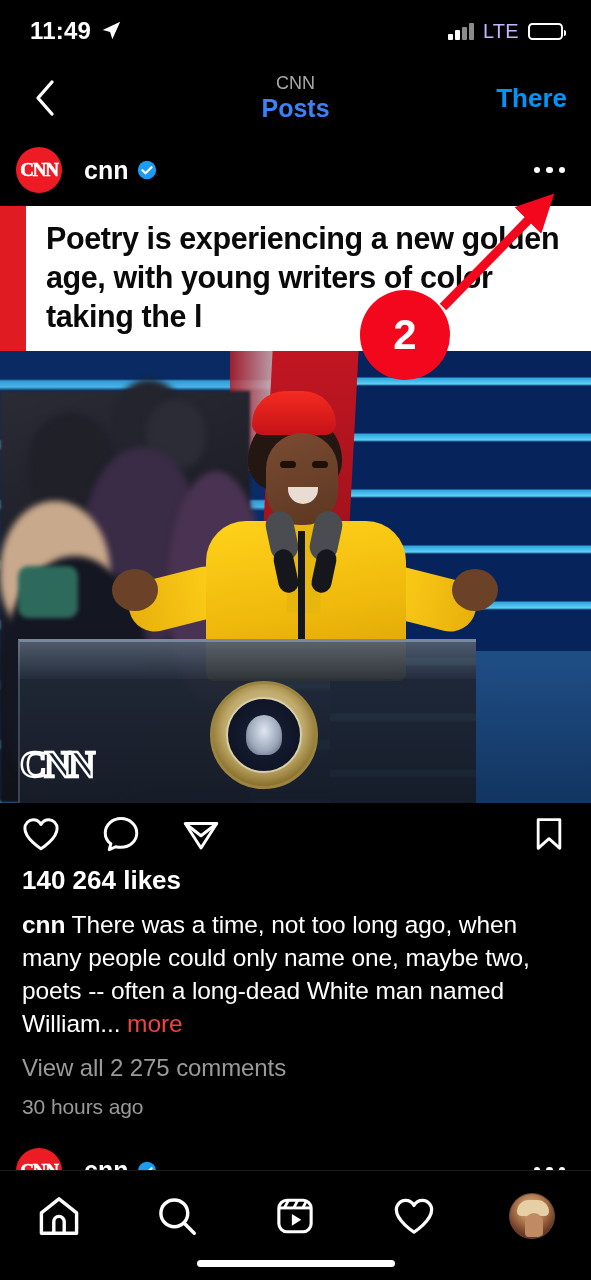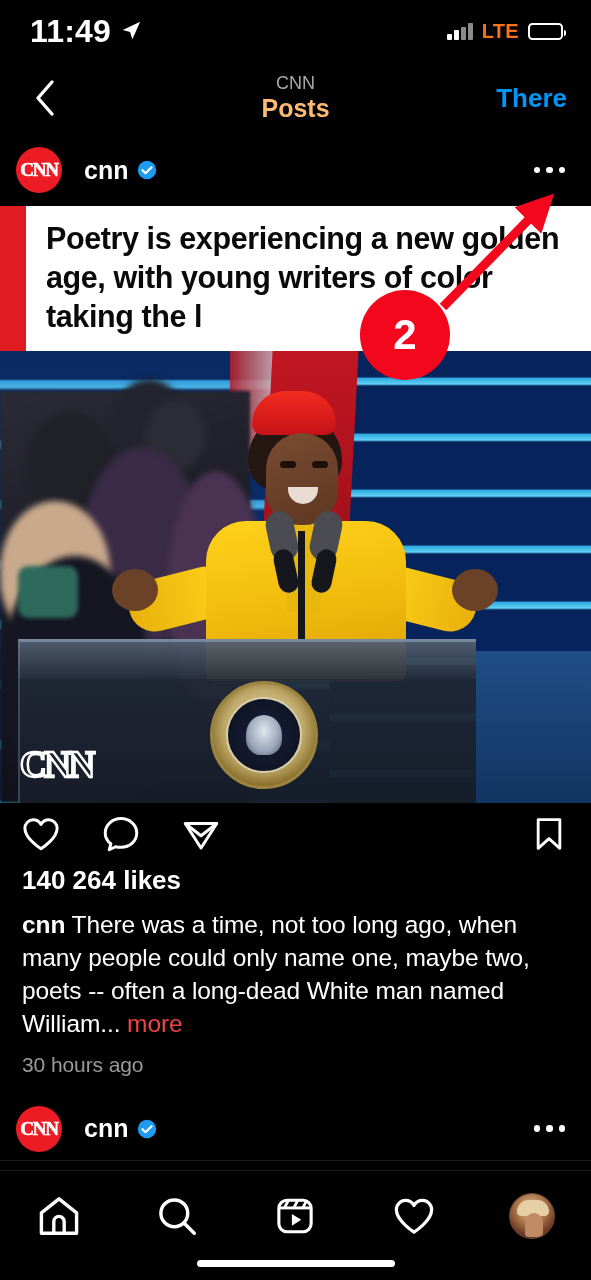--- a/index.html
+++ b/index.html
@@ -10,23 +10,23 @@
     overflow:hidden;
   }
   .phone { position:relative; width:591px; height:1280px; background:#000; }
 
   
   .statusbar {
     height:62px; display:flex; align-items:center;
     justify-content:space-between; padding:0 28px 0 30px;
   }
   .sb-left { display:flex; align-items:center; gap:9px; }
-  .sb-time { color:#fff; font-size:32px; font-weight:600; letter-spacing:0.2px; }
+  .sb-time { color:#fff; font-size:24px; font-weight:600; letter-spacing:0.2px; }
   .sb-right { display:flex; align-items:center; gap:9px; }
-  .sb-lte { color:#f97316; font-size:20px; font-weight:700; letter-spacing:0.3px; }
+  .sb-lte { color:#c4b5fd; font-size:20px; font-weight:400; letter-spacing:0.3px; }
   .bars { display:flex; align-items:flex-end; gap:2.5px; height:17px; }
   .bars i { width:4.5px; background:#fff; border-radius:1px; display:block; }
   .bars i:nth-child(1){ height:6px; }
   .bars i:nth-child(2){ height:9.5px; }
   .bars i:nth-child(3){ height:13px; background:#8b8b8b; }
   .bars i:nth-child(4){ height:17px; background:#8b8b8b; }
   .batt { position:relative; width:35px; height:17px; border:2px solid #fff;
           border-radius:4.5px; padding:1.6px; }
   .batt::after { content:""; position:absolute; right:-5px; top:5px; width:2.4px;
                  height:6px; background:#fff; border-radius:0 2px 2px 0; }
@@ -36,21 +36,21 @@
   .navbar {
     height:72px; position:relative; display:flex; align-items:center;
     padding:0 24px;
   }
   .nav-back { width:42px; height:42px; display:flex; align-items:center;
               justify-content:center; cursor:pointer; }
   .nav-titles { position:absolute; left:0; right:0; top:50%;
                 transform:translateY(-50%); text-align:center;
                 pointer-events:none; }
   .nav-sub { color:#a8a8a8; font-size:18px; line-height:21px; }
-  .nav-main { color:#fdba74; font-size:25px; font-weight:700; line-height:29px; }
+  .nav-main { color:#3b82f6; font-size:25px; font-weight:700; line-height:29px; }
   .nav-follow { margin-left:auto; font-size:26px; font-weight:600;
                 cursor:pointer; }
 
   
   .post-head {
     height:72px; display:flex; align-items:center; padding:0 22px 0 16px;
   }
   .avatar-cnn {
     width:46px; height:46px; border-radius:50%; background:#ED1C24;
     display:flex; align-items:center; justify-content:center; flex:none;
@@ -380,20 +380,21 @@
   </div>
 
   <div class="likes">140 264 likes</div>
 
   <div class="caption">
     <b>cnn</b>
     <span>There was a time, not too long ago, when many people could only name one, maybe two, poets -- often a long-dead White man named William...</span>
     <span class="cap-more">more</span>
   </div>
 
+  <div class="comments">View all 2 275 comments</div>
   <div class="timestamp">30 hours ago</div>
 
   <div class="next-post">
     <div class="avatar-cnn">
       <span class="cnn-glyph">CNN</span>
     </div>
     <span class="uname">cnn</span>
     <svg class="verified" viewBox="0 0 24 24">
       <circle cx="12" cy="12" r="11" fill="#1D9BF0"></circle>
       <path d="M6.5 12.3 L10.2 16 L17.5 8.6" stroke="#fff" stroke-width="2.6" fill="none" stroke-linecap="round" stroke-linejoin="round"></path>

